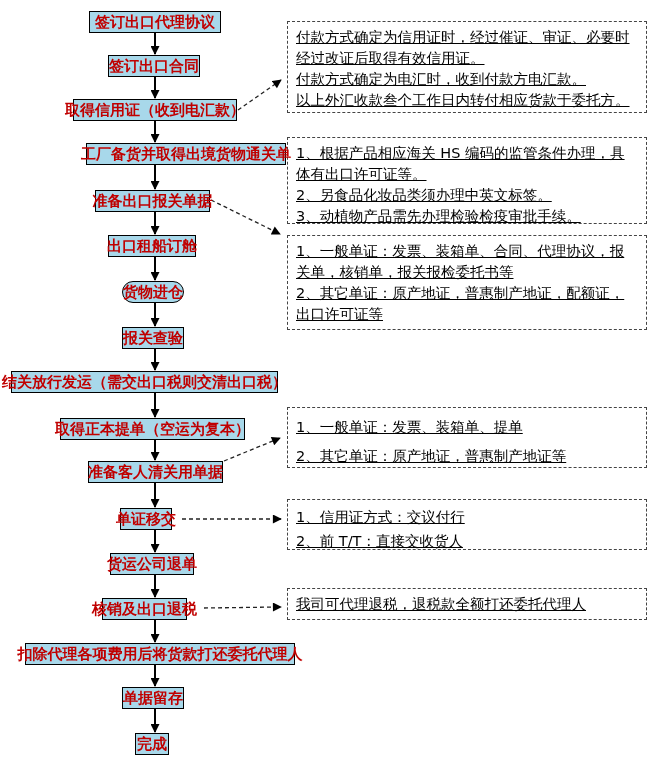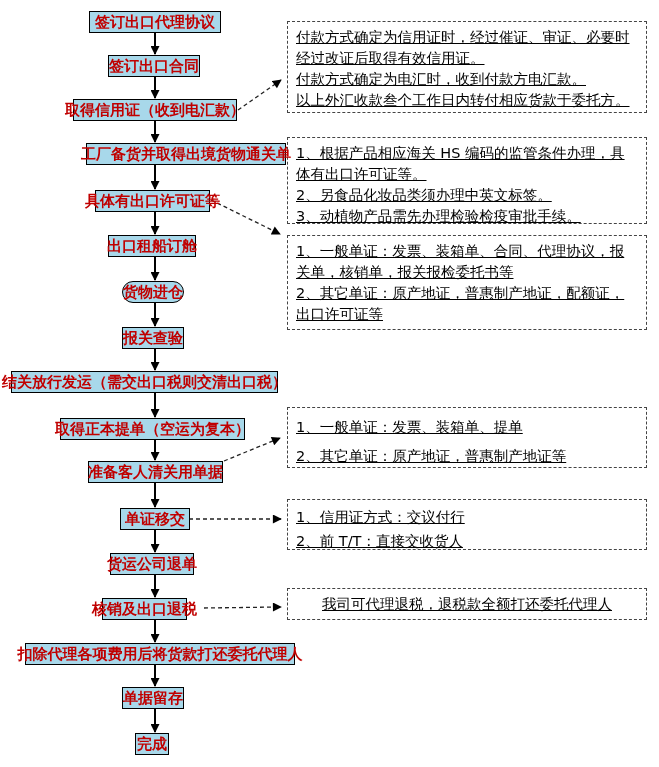--- a/index.html
+++ b/index.html
@@ -29,33 +29,33 @@
   .s2{left:108px;top:55px;width:92px;}
   .s3{left:73px;top:99px;width:164px;}
   .s4{left:50px;top:143px;width:200px;margin-left:36px;}
   .s5{left:95px;top:190px;width:115px;}
   .s6{left:108px;top:235px;width:88px;}
   .s7{left:122px;top:281px;width:62px;border-radius:11px;}
   .s8{left:122px;top:327px;width:62px;}
   .s9{left:11px;top:371px;width:267px;}
   .s10{left:60px;top:418px;width:185px;}
   .s11{left:88px;top:461px;width:135px;}
-  .s12{left:120px;top:508px;width:70px;}
+  .s12{left:120px;top:508px;width:52px;}
   .s13{left:110px;top:553px;width:84px;}
   .s14{left:102px;top:598px;width:85px;}
   .s15{left:25px;top:643px;width:270px;}
   .s16{left:122px;top:687px;width:62px;}
   .s17{left:135px;top:733px;width:34px;}
 
   .n1{top:21px;height:92px;}
   .n2{top:137px;height:87px;}
   .n3{top:235px;height:95px;}
   .n4{top:407px;height:61px;}
   .n5{top:499px;height:51px;}
-  .n6{top:588px;height:32px;text-align:center;}
+  .n6{top:588px;height:32px;}
 </style>
 </head>
 <body>
 
 <div class="canvas">
 
   <svg class="arrow-layer" viewBox="0 0 659 767" xmlns="http://www.w3.org/2000/svg">
     <defs>
       <marker id="ah" viewBox="0 0 10 10" refX="9" refY="5" markerWidth="10" markerHeight="9" orient="auto" markerUnits="userSpaceOnUse">
         <path d="M0,0 L10,5 L0,10 z" fill="#000000"></path>
@@ -86,21 +86,21 @@
       <line x1="224" y1="461" x2="280" y2="438" marker-end="url(#ah)"></line>
       <line x1="182" y1="519" x2="281" y2="519" marker-end="url(#ah)"></line>
       <line x1="204" y1="608" x2="281" y2="607" marker-end="url(#ah)"></line>
     </g>
   </svg>
 
   <div class="step s2">签订出口合同</div>
   <div class="step s1">签订出口代理协议</div>
   <div class="step s3">取得信用证（收到电汇款）</div>
   <div class="step s4">工厂备货并取得出境货物通关单</div>
-  <div class="step s5">具体有出口许可证等</div>
+  <div class="step s5">准备出口报关单据</div>
   <div class="step s6">出口租船订舱</div>
   <div class="step s7">货物进仓</div>
   <div class="step s8">报关查验</div>
   <div class="step s9">结关放行发运（需交出口税则交清出口税）</div>
   <div class="step s10">取得正本提单（空运为复本）</div>
   <div class="step s11">准备客人清关用单据</div>
   <div class="step s12">单证移交</div>
   <div class="step s13">货运公司退单</div>
   <div class="step s14">核销及出口退税</div>
   <div class="step s15">扣除代理各项费用后将货款打还委托代理人</div>

